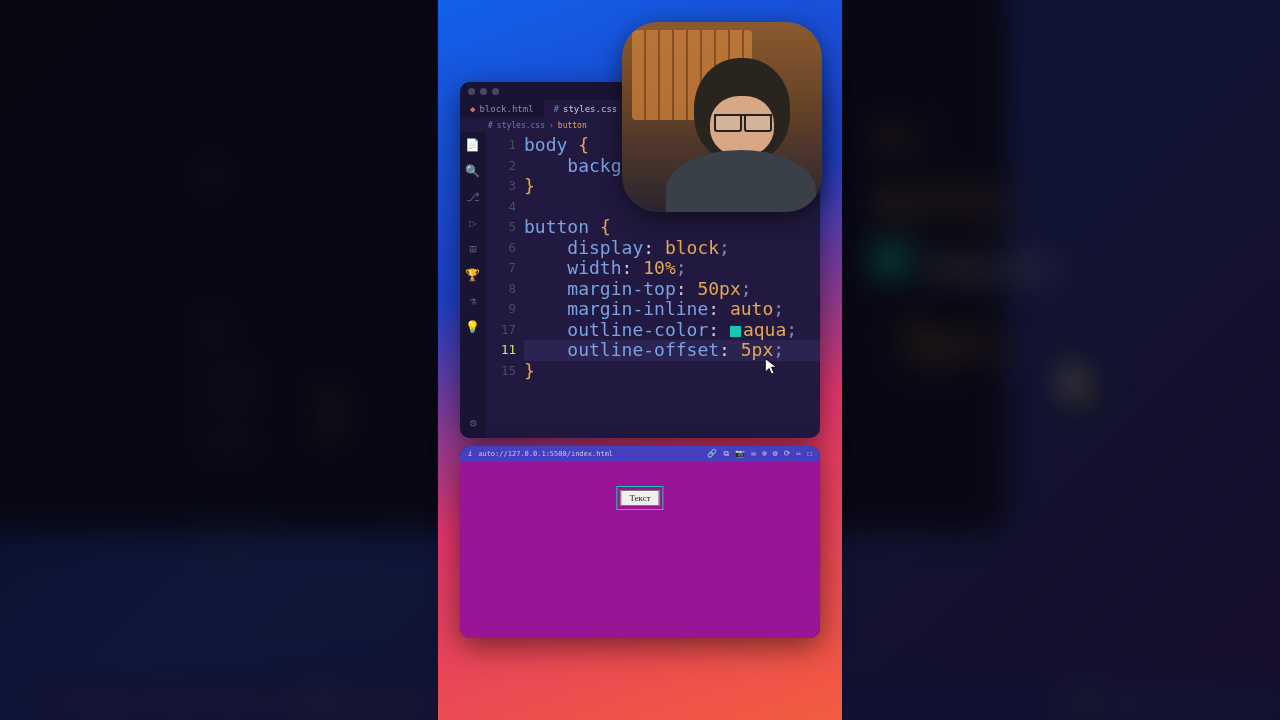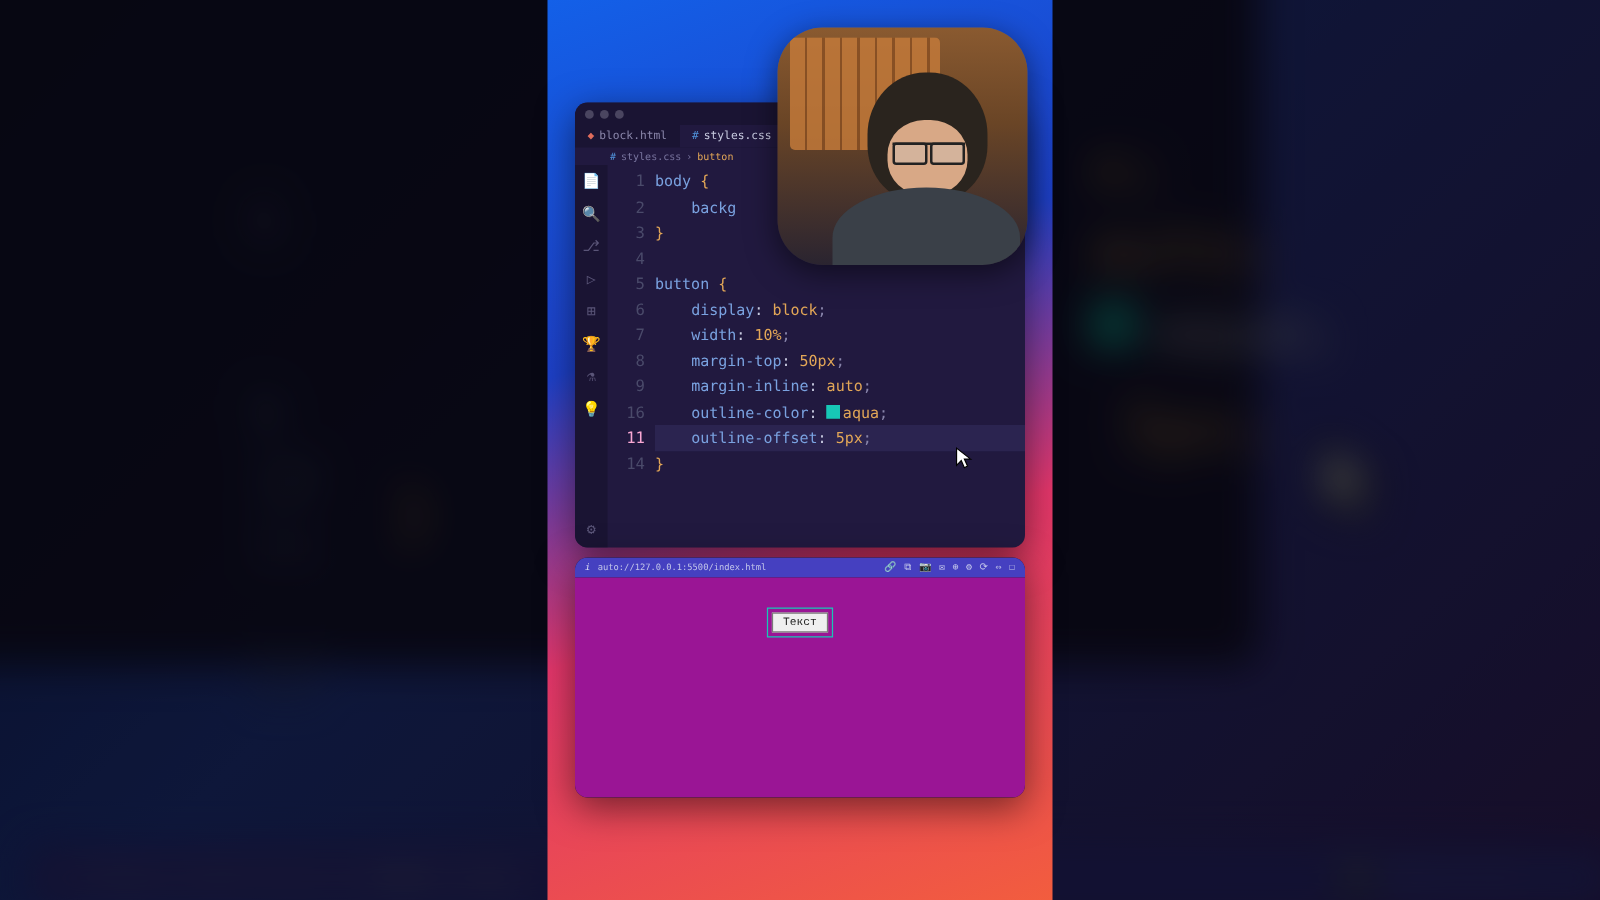--- a/index.html
+++ b/index.html
@@ -30,40 +30,40 @@
   .tab{padding:0 10px;display:flex;align-items:center;gap:4px;height:100%}
   .tab.active{background:#21193f;color:#c8cbe0}
   .tab .fi{color:#e06c5c;font-style:normal}
   .tab.active .fi{color:#5090d8}
   .crumbs{height:14px;font-size:8px;color:#7a76a0;padding-left:28px;display:flex;align-items:center;gap:4px}
   .crumbs .fi{color:#5090d8}
   .body{display:flex;height:calc(100% - 50px)}
   .activity{width:26px;background:#1a1433;display:flex;flex-direction:column;align-items:center;gap:12px;padding-top:6px;color:#5a5578}
   .activity span{font-size:12px;cursor:pointer}
   .gutter{width:30px;text-align:right;color:#4a4a6a;font-size:12.5px;line-height:20.5px;padding-top:3px;padding-right:8px}
-  .code{flex:1;font-size:12px;line-height:20.5px;padding-top:3px;white-space:pre;color:#c8cbe0}
+  .code{flex:1;font-size:18px;line-height:20.5px;padding-top:3px;white-space:pre;color:#c8cbe0}
   .kw{color:#7aa2e0}
   .prop{color:#7aa2e0}
   .pn{color:#c8cbe0}
   .val{color:#e2a657}
   .num{color:#e2a657}
   .semi{color:#8884aa}
   .brace{color:#e2a657}
   .sw{display:inline-block;width:11px;height:11px;background:#17c7b6;vertical-align:-1px;margin-right:2px}
   .hl{background:#2b2450;display:inline-block;width:100%}
   .cur{position:absolute;left:764px;top:356px}
   .cur svg{width:15px;height:20px}
   
   .browser{position:absolute;left:460px;top:446px;width:360px;height:192px;background:#1a1433;border-radius:10px;box-shadow:0 8px 30px rgba(0,0,0,.5);overflow:hidden}
   .addr{height:16px;background:#4540c0;display:flex;align-items:center;padding:0 8px;font-size:7px;color:#c3c6ea}
   .addr .i{margin-right:6px;font-style:italic;color:#e0e2f5}
   .addr .ico{margin-left:auto;display:flex;gap:6px}
   .addr .ico span{font-size:8px}
   .page{height:calc(100% - 16px);background:#9a1595;position:relative}
-  .btn{position:absolute;left:50%;top:28px;transform:translateX(-50%);background:#efefef;color:#222;font-size:9px;font-family:Liberation Mono, monospace;padding:2px 8px;border:1px solid #7a7a7a;outline:1px solid #17c7b6;outline-offset:3px}
+  .btn{position:absolute;left:50%;top:28px;transform:translateX(-50%);background:#efefef;color:#222;font-size:9px;font-family:Liberation Serif, serif;padding:2px 8px;border:1px solid #7a7a7a;outline:1px solid #17c7b6;outline-offset:3px}
   
   .cam{position:absolute;left:622px;top:22px;width:200px;height:190px;border-radius:36px;background:linear-gradient(180deg,#8a5a30 0%,#6a4526 40%,#2a2430 100%);box-shadow:0 6px 24px rgba(0,0,0,.5);overflow:hidden}
   .cam .shelf{position:absolute;left:10px;top:8px;width:120px;height:90px;background:repeating-linear-gradient(90deg,#c27a3a 0 12px,#8a5024 12px 14px),linear-gradient(#a86930,#7a4a22);opacity:.85;border-radius:4px}
   .cam .head{position:absolute;left:72px;top:36px;width:96px;height:104px;background:#2a241e;border-radius:48% 48% 44% 44%}
   .cam .face{position:absolute;left:88px;top:74px;width:64px;height:60px;background:#d8a886;border-radius:46%}
   .cam .glasses{position:absolute;left:92px;top:92px;width:58px;height:16px;border-top:2px solid #222;}
   .cam .glasses:before,.cam .glasses:after{content:"";position:absolute;top:-2px;width:24px;height:14px;border:2px solid #222;border-radius:3px;background:rgba(200,210,220,.25)}
   .cam .glasses:before{left:0}.cam .glasses:after{right:0}
   .cam .shirt{position:absolute;left:44px;top:128px;width:150px;height:80px;background:#3a4048;border-radius:50% 50% 0 0}
 </style>
@@ -141,21 +141,21 @@
         <span>📄</span>
         <span>🔍</span>
         <span>⎇</span>
         <span>▷</span>
         <span>⊞</span>
         <span>🏆</span>
         <span>⚗</span>
         <span>💡</span>
         <span style="margin-top:auto;margin-bottom:8px">⚙</span>
       </div>
-      <div class="gutter"><span>1</span><br><span>2</span><br><span>3</span><br><span>4</span><br><span>5</span><br><span>6</span><br><span>7</span><br><span>8</span><br><span>9</span><br><span>16</span><br><span style="color:#f9a8d4">11</span><br><span>14</span></div>
+      <div class="gutter"><span>1</span><br><span>2</span><br><span>3</span><br><span>4</span><br><span>5</span><br><span>6</span><br><span>7</span><br><span>8</span><br><span>9</span><br><span>17</span><br><span style="color:#bef264">11</span><br><span>15</span></div>
       <div class="code"><span class="kw">body</span> <span class="brace">{</span>
     <span class="prop">backg</span>
 <span class="brace">}</span>
 
 <span class="kw">button</span> <span class="brace">{</span>
     <span class="prop">display</span><span class="pn">:</span> <span class="val">block</span><span class="semi">;</span>
     <span class="prop">width</span><span class="pn">:</span> <span class="num">10%</span><span class="semi">;</span>
     <span class="prop">margin-top</span><span class="pn">:</span> <span class="num">50px</span><span class="semi">;</span>
     <span class="prop">margin-inline</span><span class="pn">:</span> <span class="val">auto</span><span class="semi">;</span>
     <span class="prop">outline-color</span><span class="pn">:</span> <span class="sw"></span><span class="val">aqua</span><span class="semi">;</span>

